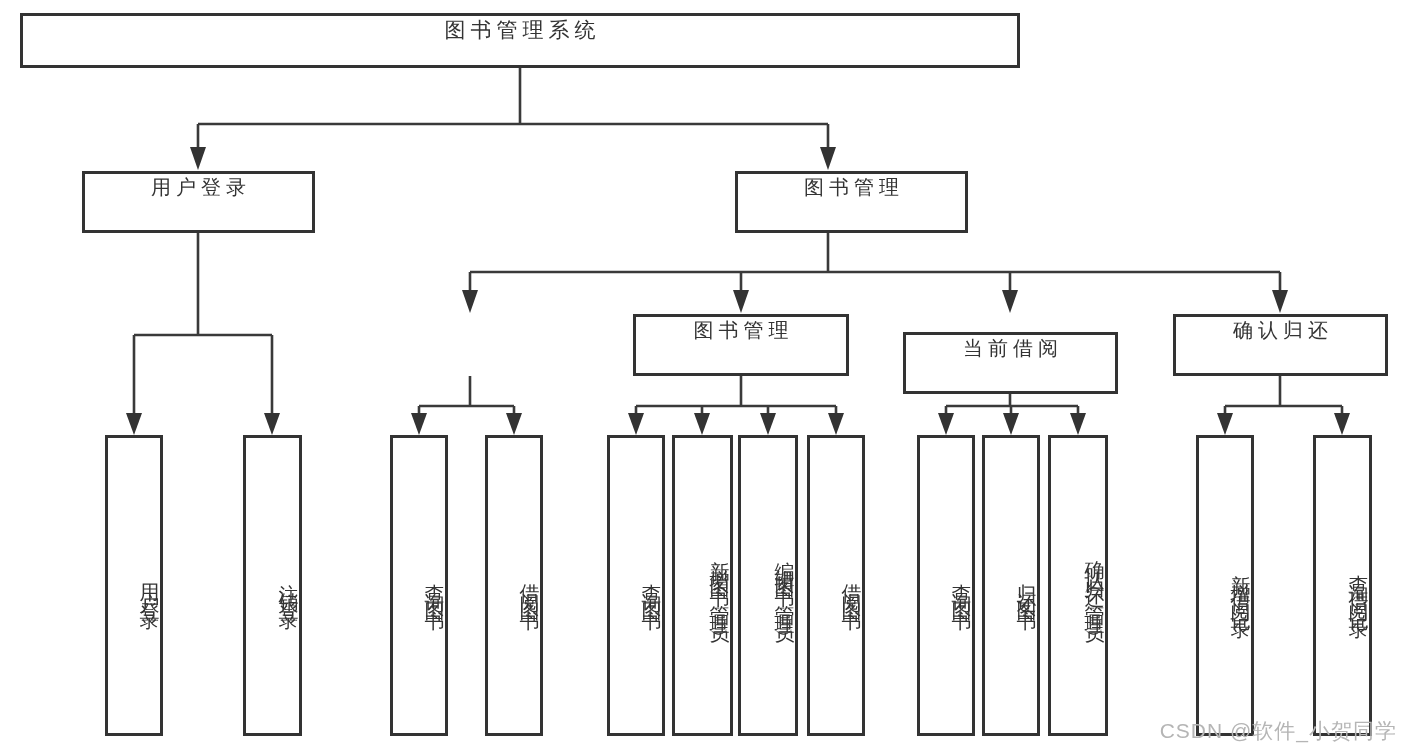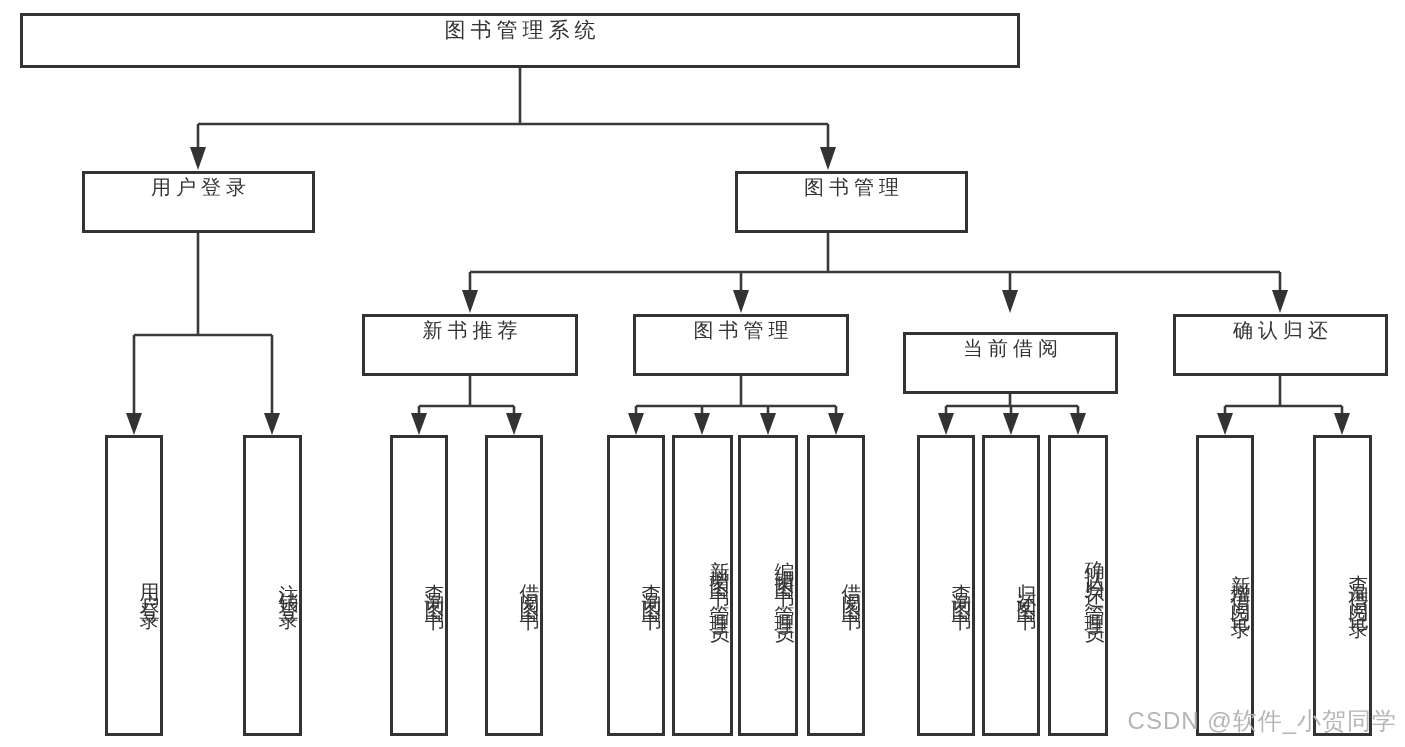--- a/index.html
+++ b/index.html
@@ -44,22 +44,22 @@
   .node-v {
     writing-mode: vertical-rl;
     text-orientation: mixed;
     font-size: 20px;
     letter-spacing: 9px;
     line-height: 1;
   }
   .watermark {
     position: absolute;
     right: 8px;
-    bottom: 10px;
-    font-size: 24px;
+    bottom: 2px;
+    font-size: 21px;
     color: #b5b5b5;
     letter-spacing: 1px;
     white-space: nowrap;
     z-index: 10;
     font-weight: 500;
   }
   .connector-layer path {
     fill: none;
     stroke: #3a3a3a;
     stroke-width: 2.6;
@@ -121,23 +121,20 @@
     <span>图书管理系统</span>
   </div>
 
   <div class="node node-h" style="left:82px; top:171px; width:233px; height:62px;">
     <span>用户登录</span>
   </div>
   <div class="node node-h" style="left:712px; top:171px; width:233px; height:62px;margin-left:23px;">
     <span>图书管理</span>
   </div>
 
-  <div class="node node-h" style="left:362px; top:314px; width:216px; height:62px;">
-    <span>新书推荐</span>
-  </div>
   <div class="node node-h" style="left:633px; top:314px; width:216px; height:62px;">
     <span>图书管理</span>
   </div>
   <div class="node node-h" style="left:903px; top:332px; width:215px; height:62px;">
     <span>当前借阅</span>
   </div>
   <div class="node node-h" style="left:1173px; top:314px; width:215px; height:62px;">
     <span>确认归还</span>
   </div>
 

